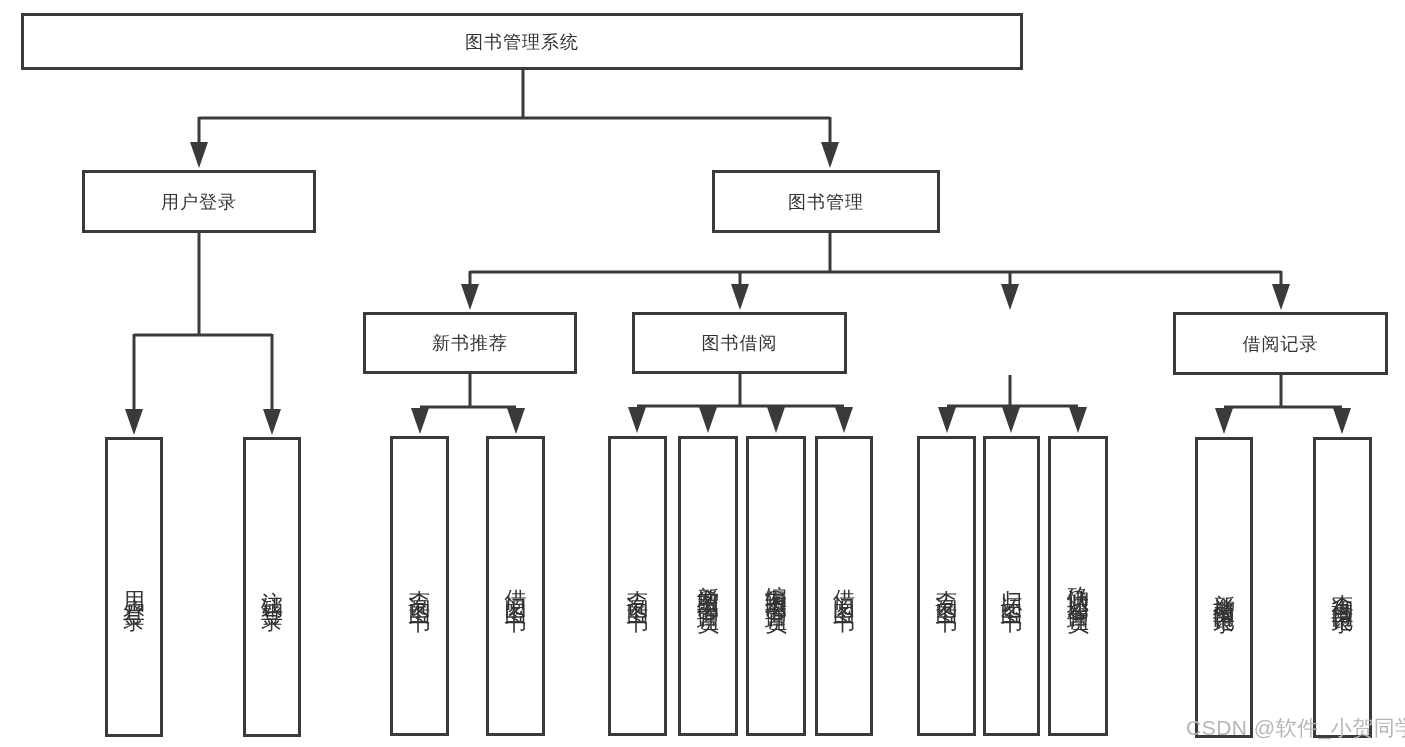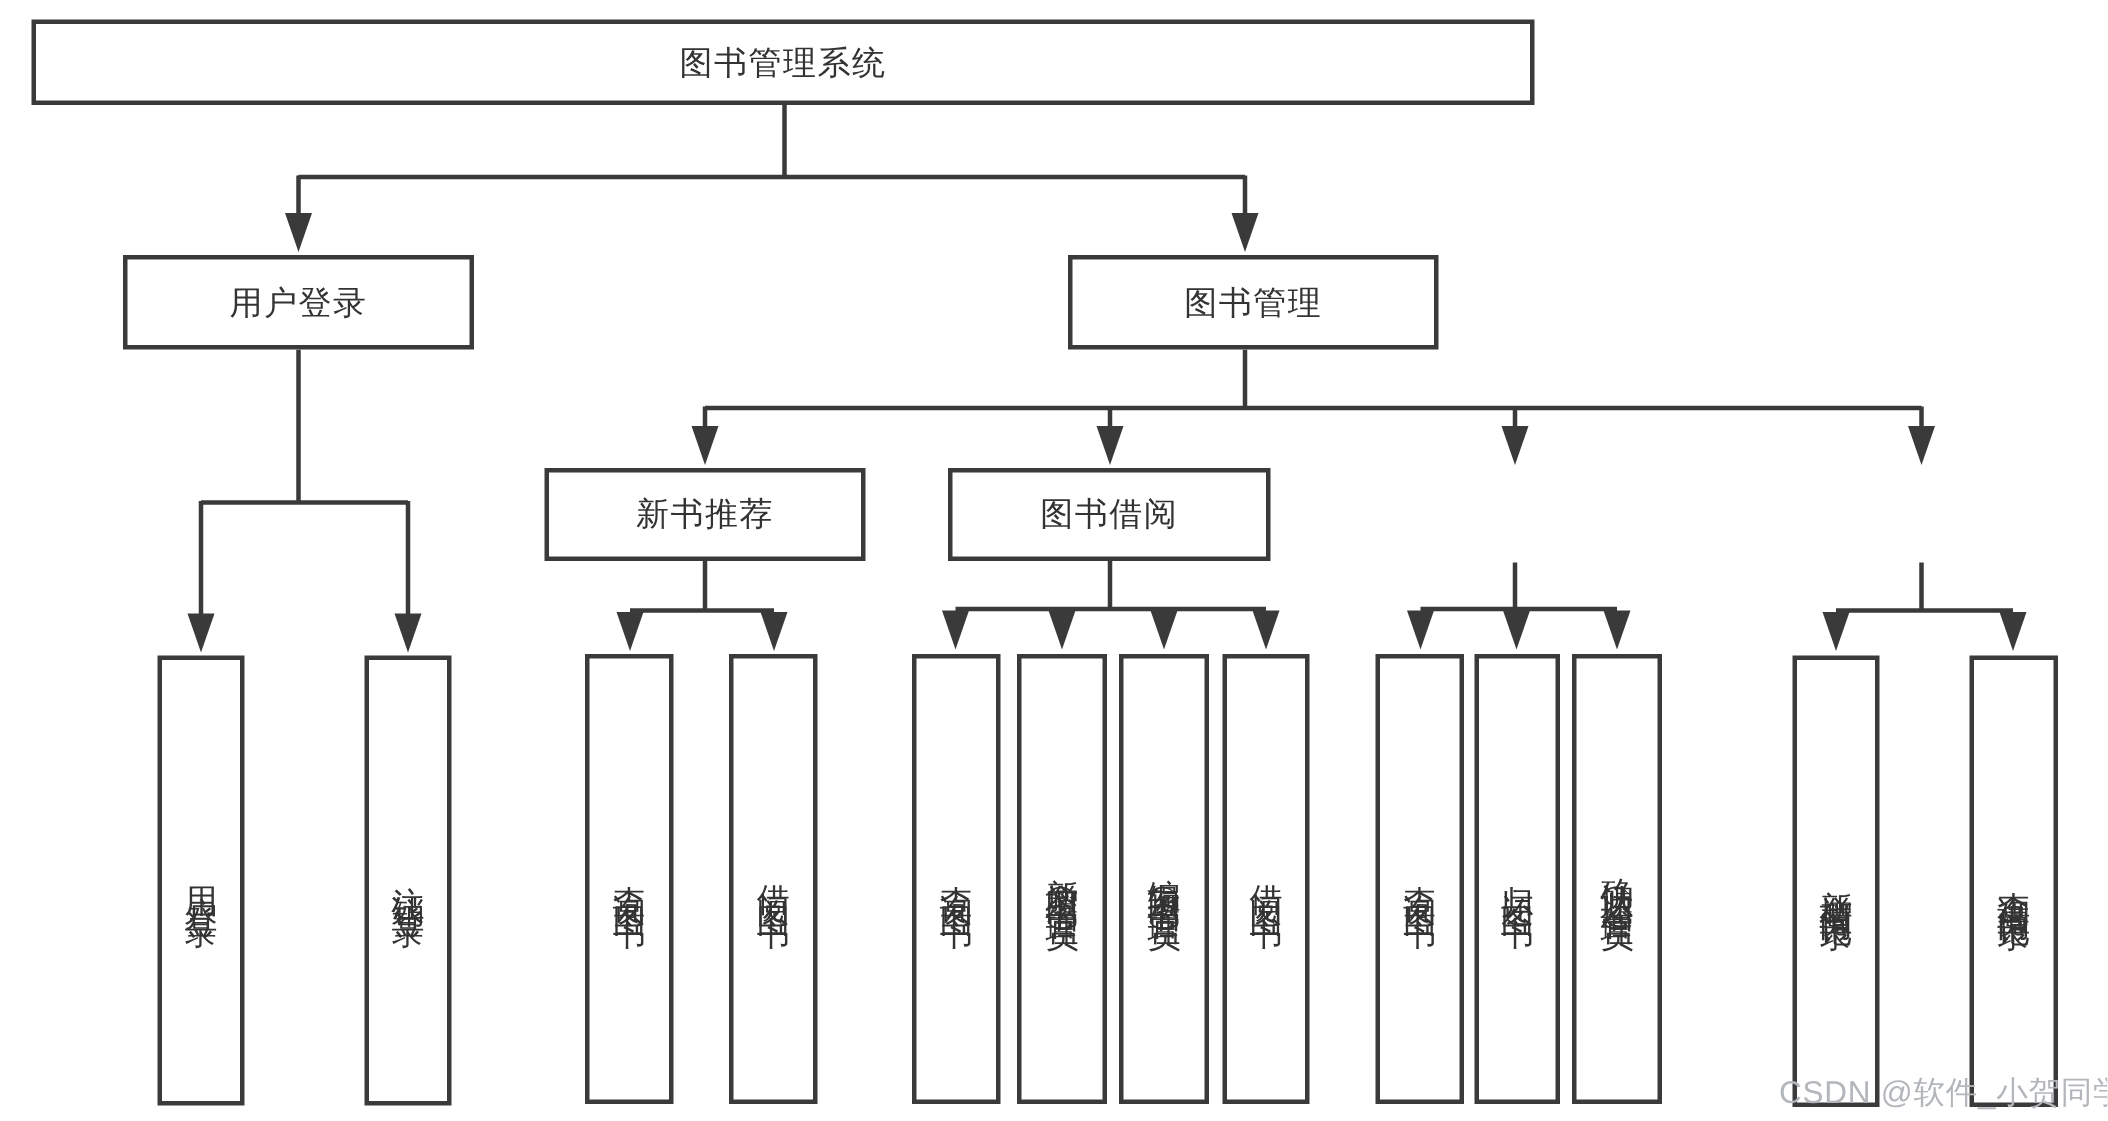--- a/index.html
+++ b/index.html
@@ -19,21 +19,21 @@
   }
   .node {
     position: absolute;
     box-sizing: border-box;
     border: 3px solid #3a3a3a;
     background: #ffffff;
     color: #333333;
     display: flex;
     align-items: center;
     justify-content: center;
-    font-size: 22px;
+    font-size: 18px;
     z-index: 2;
     letter-spacing: 1px;
   }
   .leaf {
     writing-mode: vertical-rl;
     text-orientation: mixed;
     letter-spacing: 7px;
     font-size: 22px;
     line-height: 1;
     padding: 6px 0;
@@ -107,24 +107,25 @@
       <polygon points="1002,407 1020,407 1011,433"></polygon>
       <polygon points="1069,407 1087,407 1078,433"></polygon>
       <polygon points="1215,408 1233,408 1224,434"></polygon>
       <polygon points="1333,408 1351,408 1342,434"></polygon>
     </g>
   </svg>
 
   <div class="node" style="left:21px; top:13px; width:1002px; height:57px;">图书管理系统</div>
 
   <div class="node" style="left:82px; top:170px; width:234px; height:63px;">用户登录</div>
-  <div class="node" style="left:712px; top:170px; width:247px; height:63px;">图书管理</div>
+  <div class="node" style="left:712px; top:170px; width:228px; height:63px;">图书管理</div>
 
   <div class="node" style="left:632px; top:312px; width:215px; height:62px;">图书借阅</div>
   <div class="node" style="left:363px; top:312px; width:214px; height:62px;">新书推荐</div>
+  <div class="node" style="left:1173px; top:312px; width:215px; height:63px;">借阅记录</div>
 
   <div class="node leaf" style="left:105px; top:437px; width:58px; height:300px;">用户登录</div>
   <div class="node leaf" style="left:243px; top:437px; width:58px; height:300px;">注销登录</div>
 
   <div class="node leaf" style="left:390px; top:436px; width:59px; height:300px;">查询图书</div>
   <div class="node leaf" style="left:486px; top:436px; width:59px; height:300px;">借阅图书</div>
 
   <div class="node leaf" style="left:608px; top:436px; width:59px; height:300px;">查询图书</div>
   <div class="node leaf leaf-long" style="left:678px; top:436px; width:60px; height:300px;">新增图书（管理员）</div>
   <div class="node leaf leaf-long" style="left:746px; top:436px; width:60px; height:300px;">编辑图书（管理员）</div>

